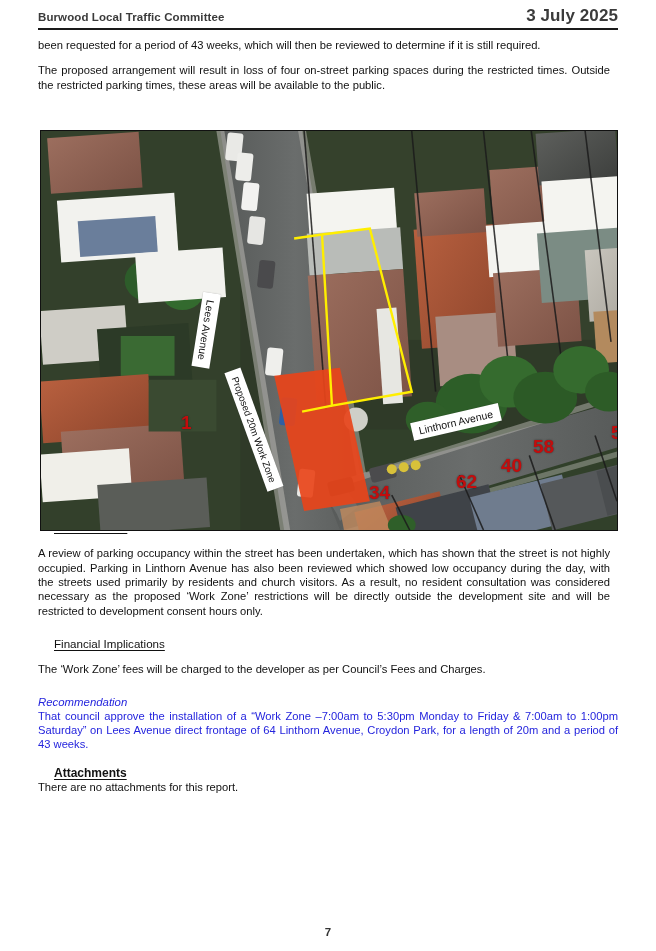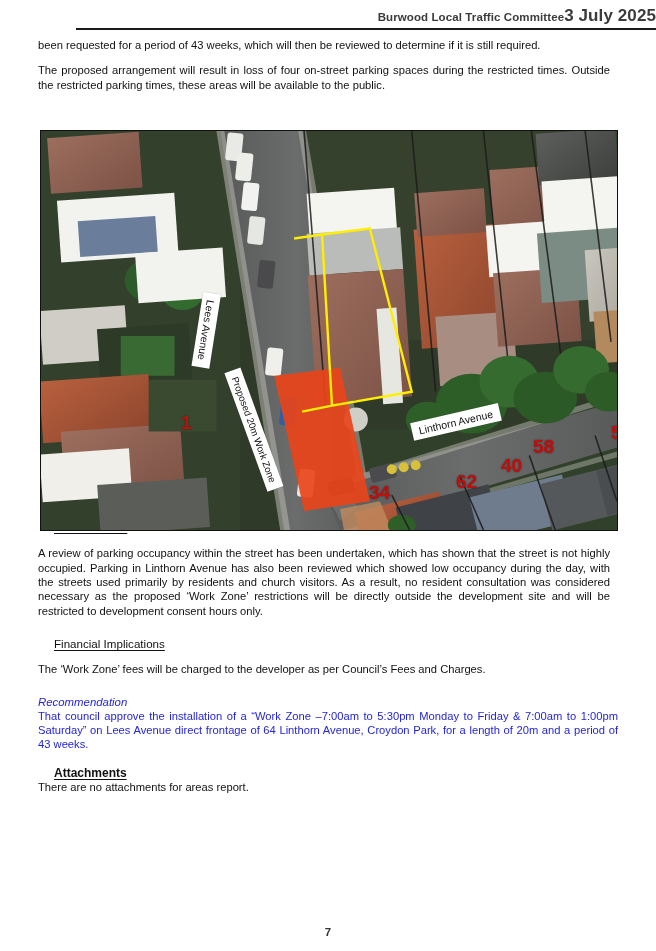--- a/index.html
+++ b/index.html
@@ -16,25 +16,24 @@
     overflow: hidden;
   }
 
   
   .page-header {
     position: absolute;
     left: 38px;
     top: 6px;
     width: 580px;
     display: flex;
-    justify-content: flex-end;
+    justify-content: space-between;
     align-items: baseline;
     border-bottom: 2.5px solid #1a1a1a;
     padding-bottom: 2px;
-    margin-left: 38px;
   }
   .page-header .h-title {
     font-size: 11.5px;
     font-weight: bold;
     color: #3b3b3b;
     letter-spacing: 0.1px;
   }
   .page-header .h-date {
     font-size: 17px;
     font-weight: bold;
@@ -190,21 +189,21 @@
   <h2 class="section-head plain">Financial Implications</h2>
   <div class="spacer-12"></div>
   <p class="body-text">The ‘Work Zone’ fees will be charged to the developer as per Council’s Fees and Charges.</p>
 
   <div class="spacer-8"></div>
   <div class="rec-head">Recommendation</div>
   <p class="rec-body">That council approve the installation of a “Work Zone –7:00am to 5:30pm Monday to Friday &amp; 7:00am to 1:00pm Saturday” on Lees Avenue direct frontage of 64 Linthorn Avenue, Croydon Park, for a length of 20m and a period of 43 weeks.</p>
 
   <div class="spacer-14"></div>
   <h2 class="section-head">Attachments</h2>
-  <p class="body-text tight">There are no attachments for areas report.</p>
+  <p class="body-text tight">There are no attachments for this report.</p>
 </div>
 
 <div class="map-figure">
   <div class="map-canvas">
     <svg class="map-svg" viewBox="0 0 578 401" preserveAspectRatio="none">
       <defs>
         <linearGradient id="roofA" x1="0" y1="0" x2="1" y2="1">
           <stop offset="0%" stop-color="#9c6e5e"></stop>
             <stop offset="100%" stop-color="#7d5346"></stop>
         </linearGradient>

